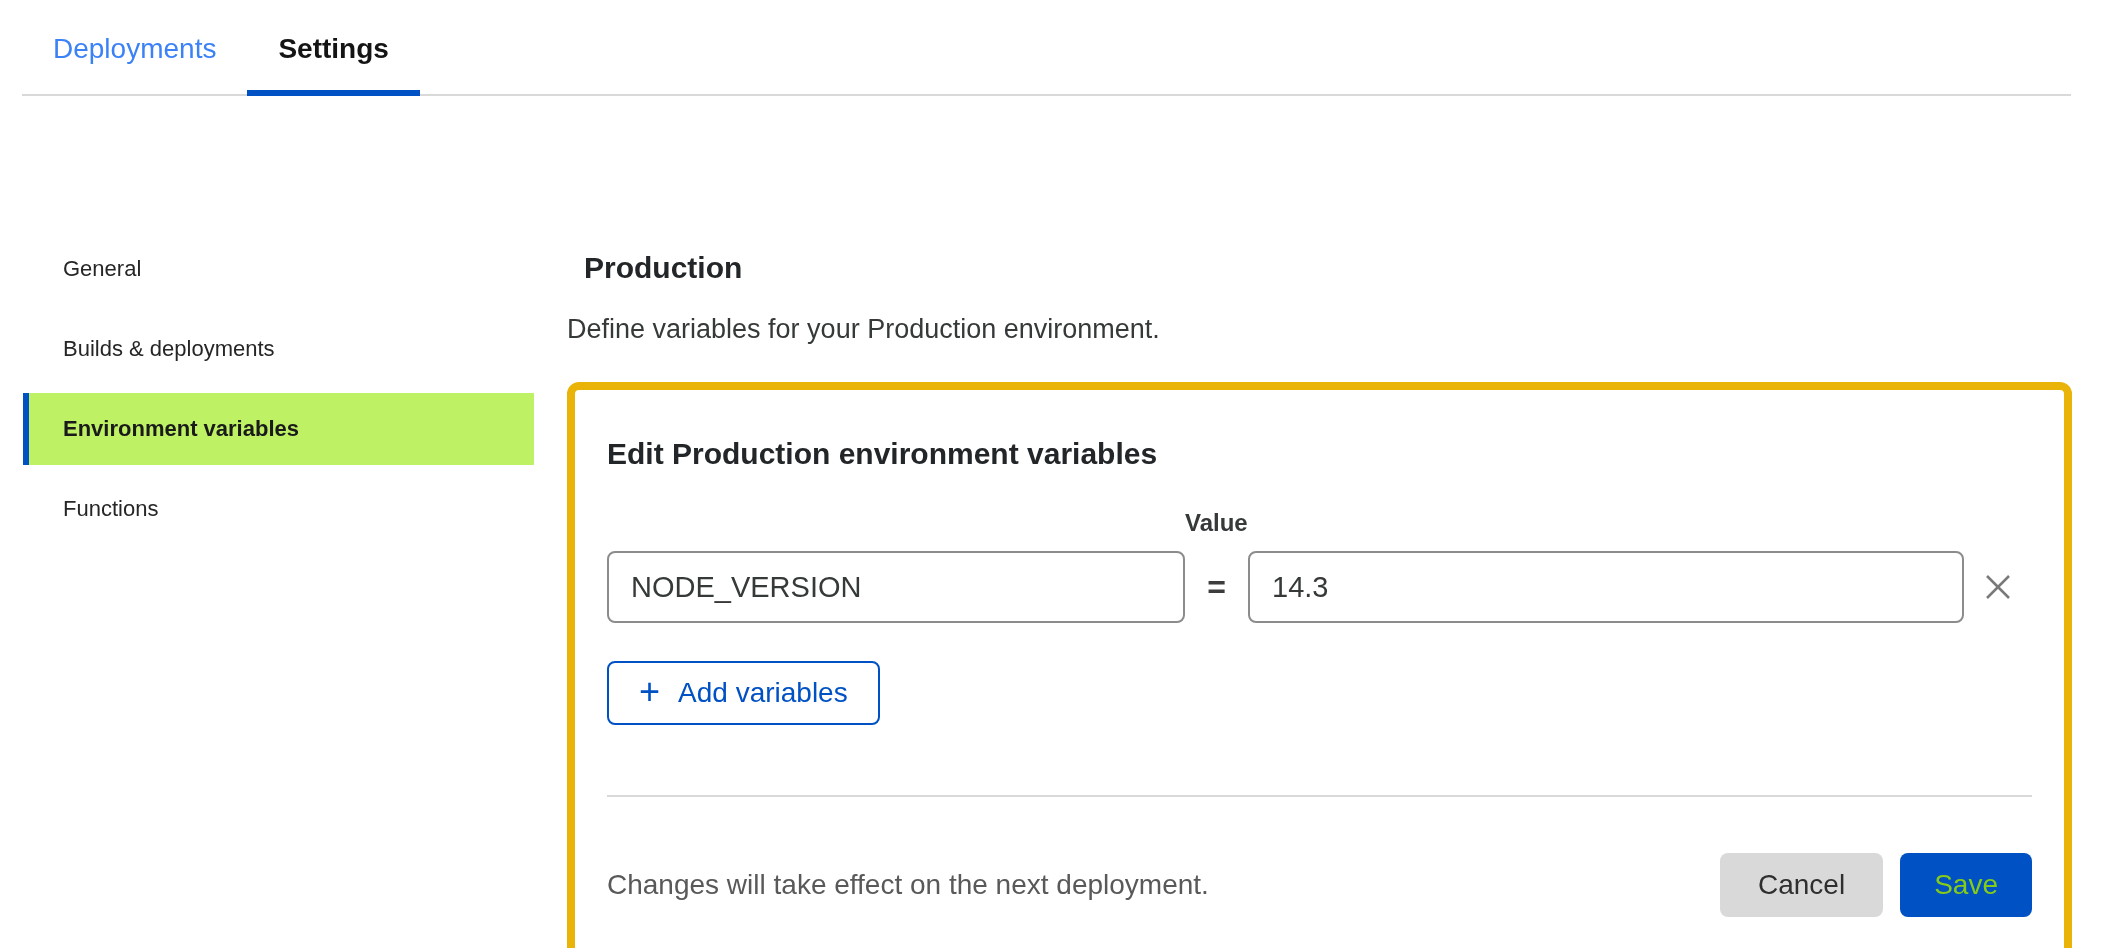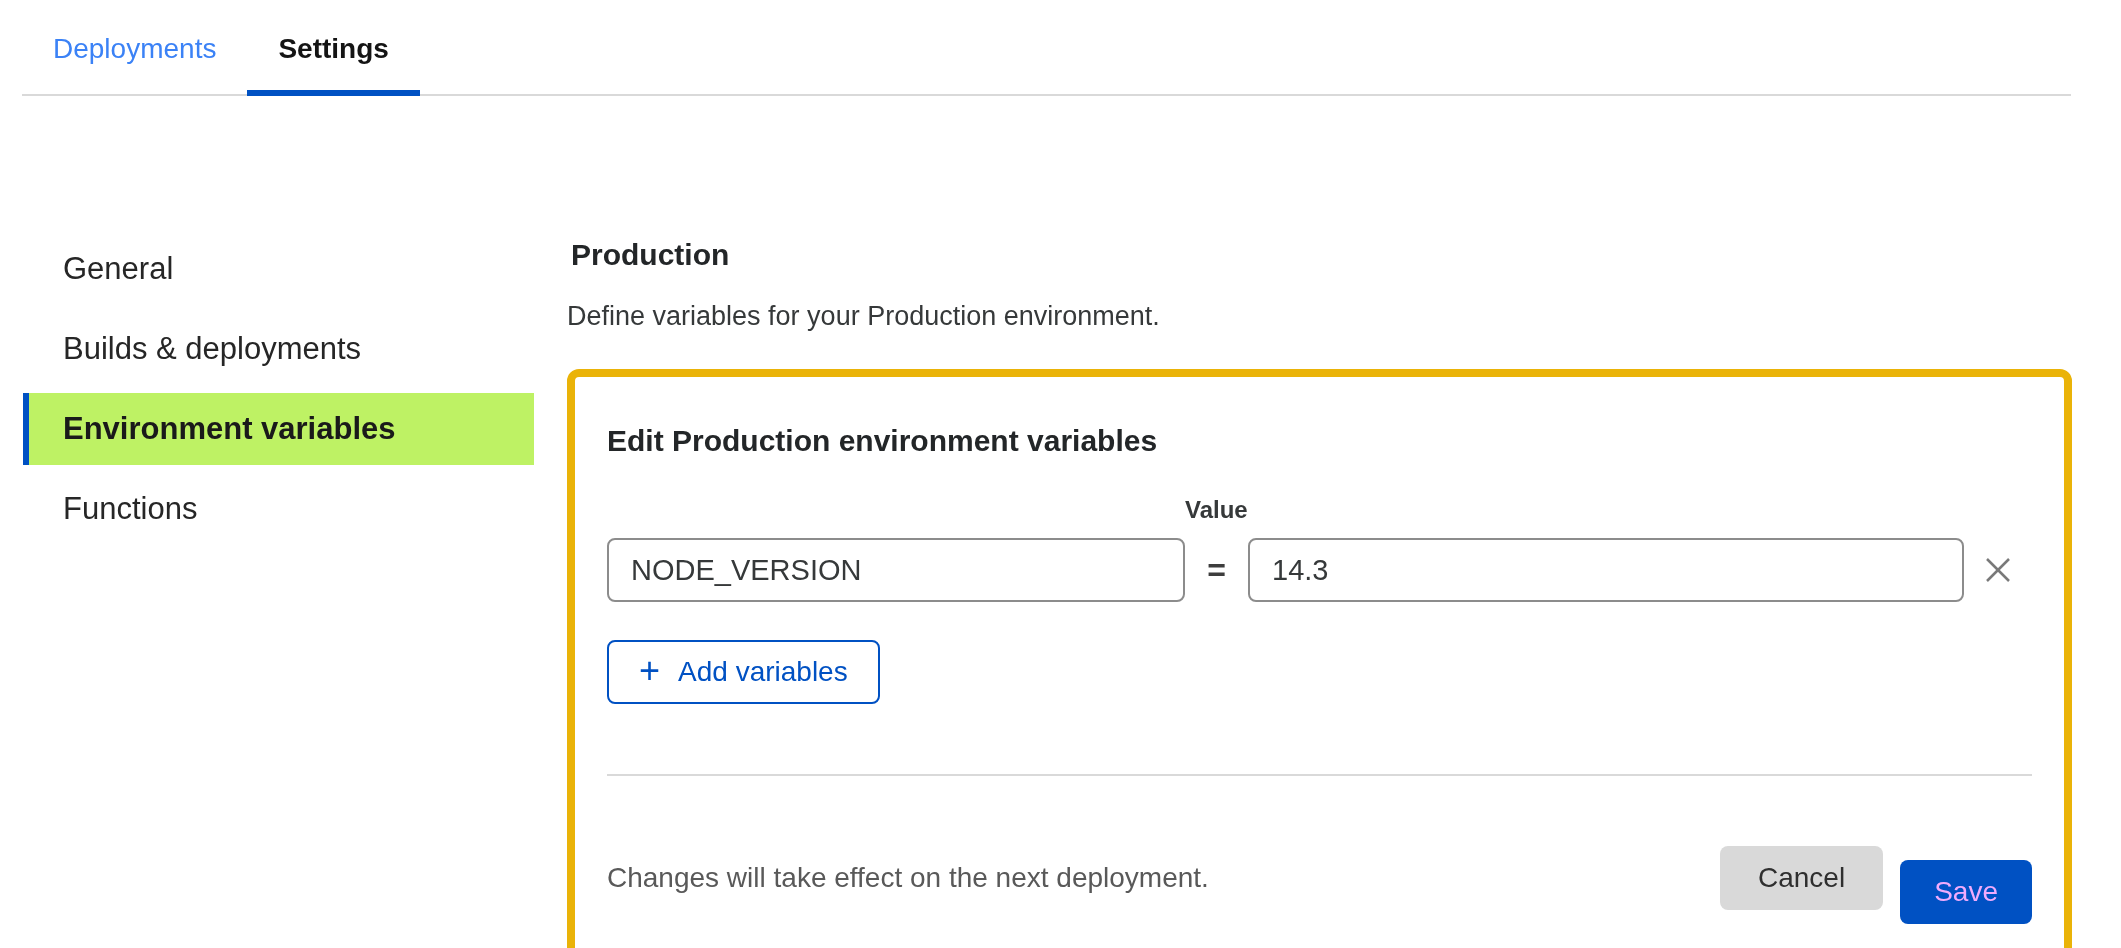--- a/index.html
+++ b/index.html
@@ -29,53 +29,53 @@
   }
 
   
   .content { display:flex; align-items:flex-start; }
 
   .sidebar { margin:137px 0 0 23px; width:511px; }
   .side-item {
     height:72px; margin-bottom:8px;
     display:flex; align-items:center;
     padding-left:34px;
-    font-size:31px; color:#262626;
+    font-size:22px; color:#262626;
     border-left:6px solid transparent;
     cursor:pointer;
   }
   .side-item.active {
     background:#bef264;
     border-left-color:var(--accent);
     font-weight:700; color:#1a1a1a;
   }
 
   .main { margin:137px 0 0 33px; width:1505px; }
-  .page-h1 { font-size:30px; line-height:36px; font-weight:700; margin:4px; color:#232628; }
+  .page-h1 { font-size:30px; line-height:36px; font-weight:700; margin:17px; color:#232628; }
   .page-desc { margin-top:27px; font-size:27px; line-height:33px; color:#36393a; }
 
   
   .card {
     margin-top:36px;
     border:8px solid #eab308; border-radius:12px;
     padding:46px 32px 36px 32px;
     background:#fff;
   }
   .card-title { font-size:30px; line-height:36px; font-weight:700; color:#232628; margin:0; }
 
   .var-grid {
     display:grid;
     grid-template-columns:578px 63px 1fr 68px;
     align-items:center;
   }
   .labels-row { margin-top:36px; }
   .field-label { font-size:24px; line-height:29px; font-weight:700; color:#36393a; }
   .inputs-row { margin-top:14px; }
   .text-input {
-    width:100%; height:64px;
+    width:100%; height:72px;
     border:2px solid #8c8c8c; border-radius:8px;
     padding:0 22px; font-size:29px; color:#36393a;
     font-family:"Liberation Sans","DejaVu Sans",sans-serif;
     background:#fff; outline:none;
   }
   .equals-cell { text-align:center; font-size:32px; font-weight:600; color:#3d3d3d; }
   .remove-cell { display:flex; justify-content:center; }
   .x-btn { background:none; border:none; padding:6px; cursor:pointer; line-height:0; }
 
   .add-btn {
@@ -96,21 +96,21 @@
   }
   .footer-note { font-size:28px; color:#595959; }
   .footer-actions { display:flex; align-items:center; }
   .btn {
     height:64px; border:none; border-radius:8px;
     font-size:28px; cursor:pointer;
     font-family:"Liberation Sans","DejaVu Sans",sans-serif;
     text-align:center;
   }
   .btn-cancel { background:#d9d9d9; color:#2f2f2f; padding:0 38px; }
-  .btn-save  { background:var(--accent); color:#f0abfc; padding:8px 34px; margin-left:17px;margin-top:28px; }
+  .btn-save  { background:var(--accent); color:#84cc16; padding:8px 34px; margin-left:17px; }
 </style>
 </head>
 <body>
 
 <nav class="tabbar">
   <div class="tab">Deployments</div>
   <div class="tab active">Settings</div>
 </nav>
 
 <div class="content">

